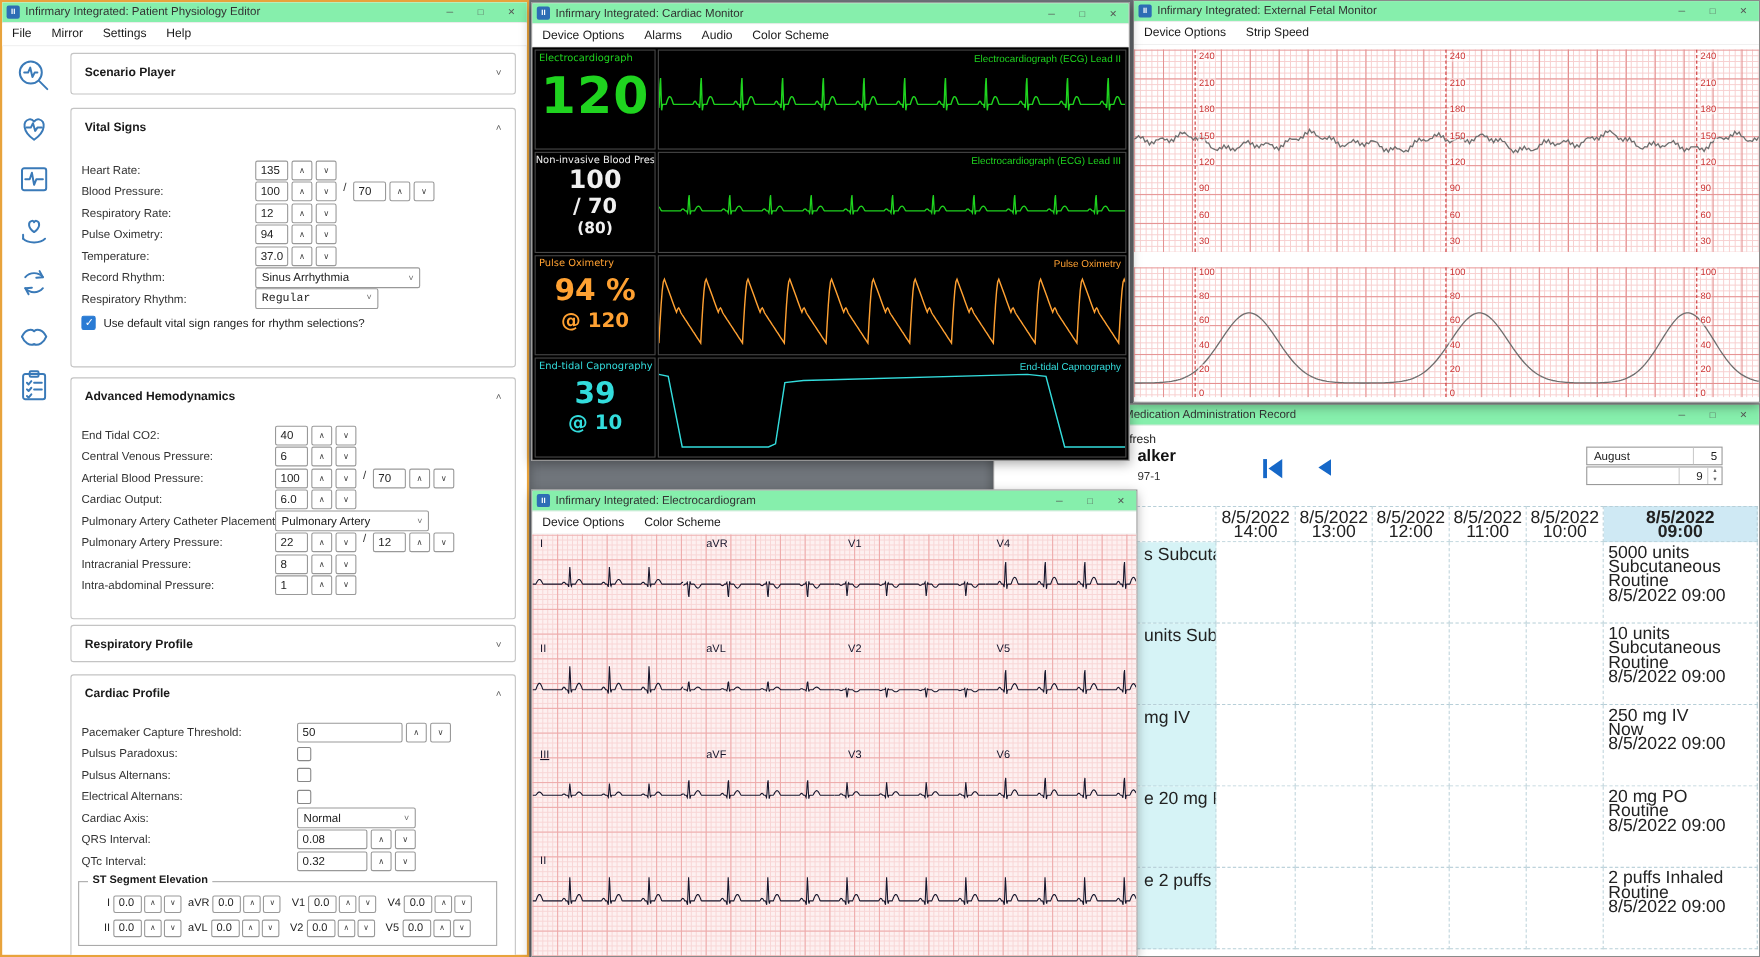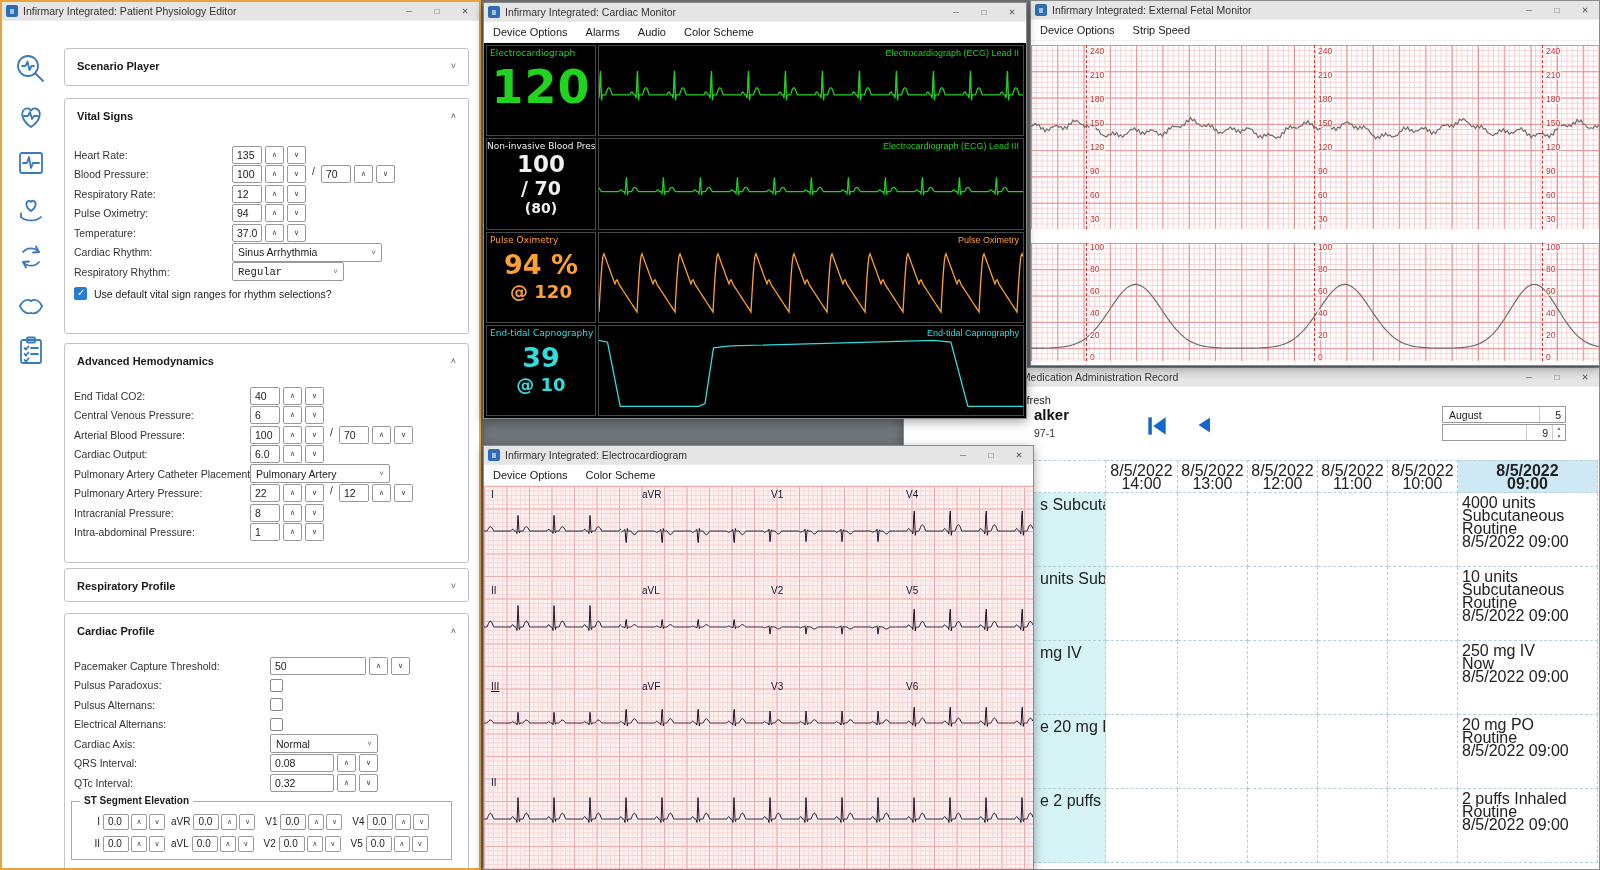--- a/index.html
+++ b/index.html
@@ -1,20 +1,20 @@
 <!DOCTYPE html>
 <html><head>
 <meta charset="utf-8">
 <style>
 *{margin:0;padding:0;box-sizing:border-box}
 html,body{width:1600px;height:870px;overflow:hidden;background:#70757b;font-family:"Liberation Sans",sans-serif}
 
 
 .window{position:absolute;background:#fff;border:1px solid #8a8a8a;box-shadow:0 3px 10px rgba(0,0,0,.35)}
-.titlebar{height:19px;display:flex;align-items:center;background:#e5e5e5;border-bottom:1px solid #ececec;font-size:10.5px;color:#333;overflow:hidden}
+.titlebar{height:19px;display:flex;align-items:center;background:#86efac;border-bottom:1px solid #ececec;font-size:10.5px;color:#333;overflow:hidden}
 .app-icon{width:12px;height:12px;margin:0 5px 0 4px;background:#2d6db5;color:#fff;border-radius:2px;font-size:7px;font-weight:bold;display:flex;align-items:center;justify-content:center;flex:none}
 .title{white-space:nowrap;overflow:hidden}
 .caption{margin-left:auto;display:flex;flex:none}
 .caption span{width:28px;text-align:center;font-size:8.5px;color:#555;line-height:19px}
 .menubar{height:21px;display:flex;align-items:center;background:#fff;border-bottom:1px solid #f0f0f0;font-size:11px;color:#1a1a1a}
 .menubar .mi{padding:0 9px;height:100%;display:flex;align-items:center}
 
 
 #win-phys{left:0;top:0;width:481px;height:870px;border:2px solid #e8a33c;z-index:2;overflow:hidden}
 #win-phys .sidebar{position:absolute;left:0;top:42px;bottom:0;width:58px;display:flex;flex-direction:column;align-items:center;padding-top:6px;gap:9px}
@@ -184,21 +184,21 @@
           <div>8/5/2022</div>
           <div>09:00</div>
         </div>
         <div class="mcell drugcell">s Subcutaneous</div>
         <div class="mcell"></div>
         <div class="mcell"></div>
         <div class="mcell"></div>
         <div class="mcell"></div>
         <div class="mcell"></div>
         <div class="mcell dosecell">
-          <div class="doseline">4000 units Subcutaneous</div>
+          <div class="doseline">5000 units Subcutaneous</div>
           <div class="doseline">Routine</div>
           <div class="doseline">8/5/2022 09:00</div>
         </div>
         <div class="mcell drugcell">units Subcutaneous</div>
         <div class="mcell"></div>
         <div class="mcell"></div>
         <div class="mcell"></div>
         <div class="mcell"></div>
         <div class="mcell"></div>
         <div class="mcell dosecell">
@@ -246,20 +246,26 @@
 <div class="window" id="win-phys">
   <div class="titlebar">
     <span class="app-icon">II</span>
     <span class="title">Infirmary Integrated: Patient Physiology Editor</span>
     <span class="caption">
       <span>─</span>
       <span>□</span>
       <span>✕</span>
     </span>
   </div>
+  <div class="menubar">
+    <span class="mi">File</span>
+    <span class="mi">Mirror</span>
+    <span class="mi">Settings</span>
+    <span class="mi">Help</span>
+  </div>
 
   <div class="sidebar">
     <div class="dev-btn">
         <svg viewBox="0 0 36 36" width="36" height="36">
           <circle cx="15" cy="15" r="10"></circle>
           <line x1="22.5" y1="22.5" x2="30" y2="30"></line>
           <polyline points="9,15 12.5,15 14.5,10.5 16.5,19 18.5,15 21,15"></polyline>
         </svg>
       </div>
     <div class="dev-btn">
@@ -361,21 +367,21 @@
         </div>
         <div class="frow">
           <span class="flabel">Temperature:</span>
           <span class="fctrl">
             <span class="nbox">37.0</span>
             <span class="step">∧</span>
             <span class="step">∨</span>
           </span>
         </div>
         <div class="frow">
-          <span class="flabel">Cardiac Rhythm:</span>
+          <span class="flabel">Record Rhythm:</span>
           <span class="fctrl">
             <span class="sel" style="width: 150px;">
               <span class="seltxt">Sinus Arrhythmia</span>
               <span class="selchev">˅</span>
             </span>
           </span>
         </div>
         <div class="frow">
           <span class="flabel">Respiratory Rhythm:</span>
           <span class="fctrl">

